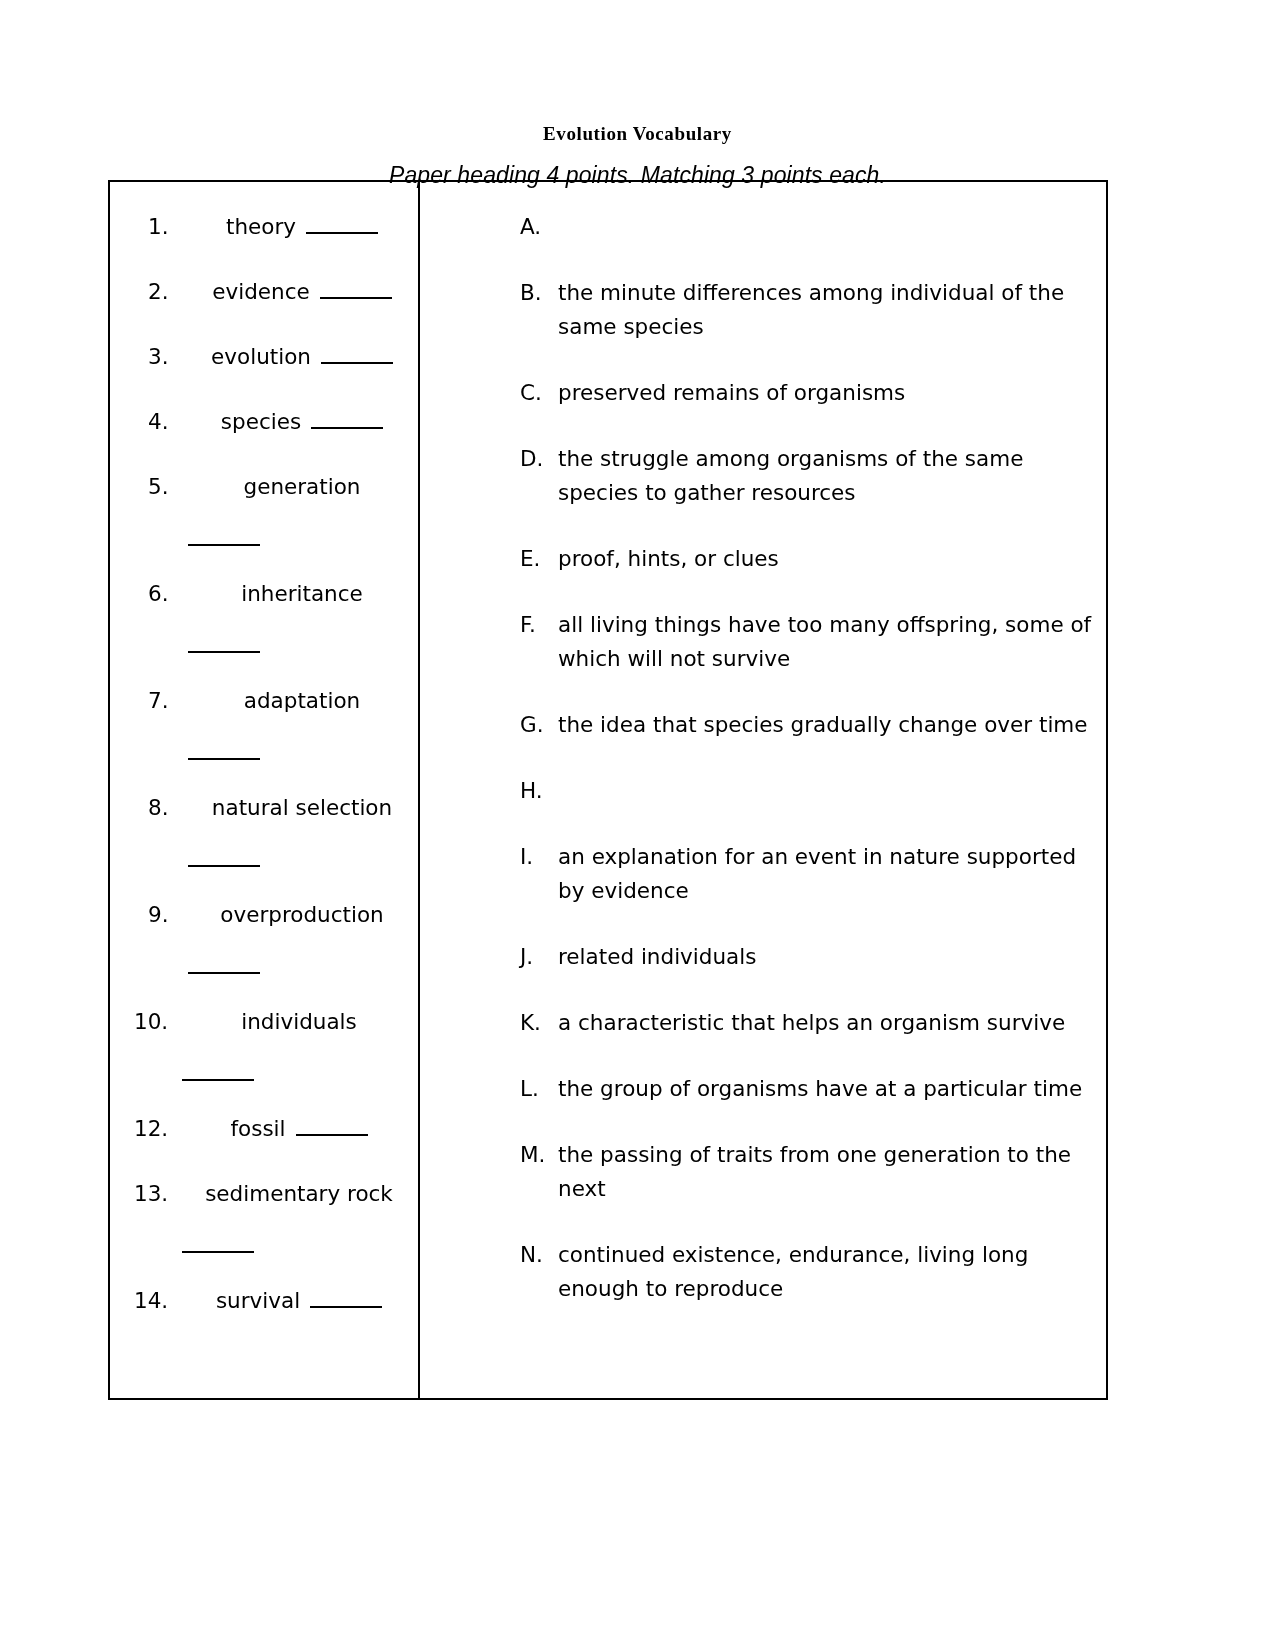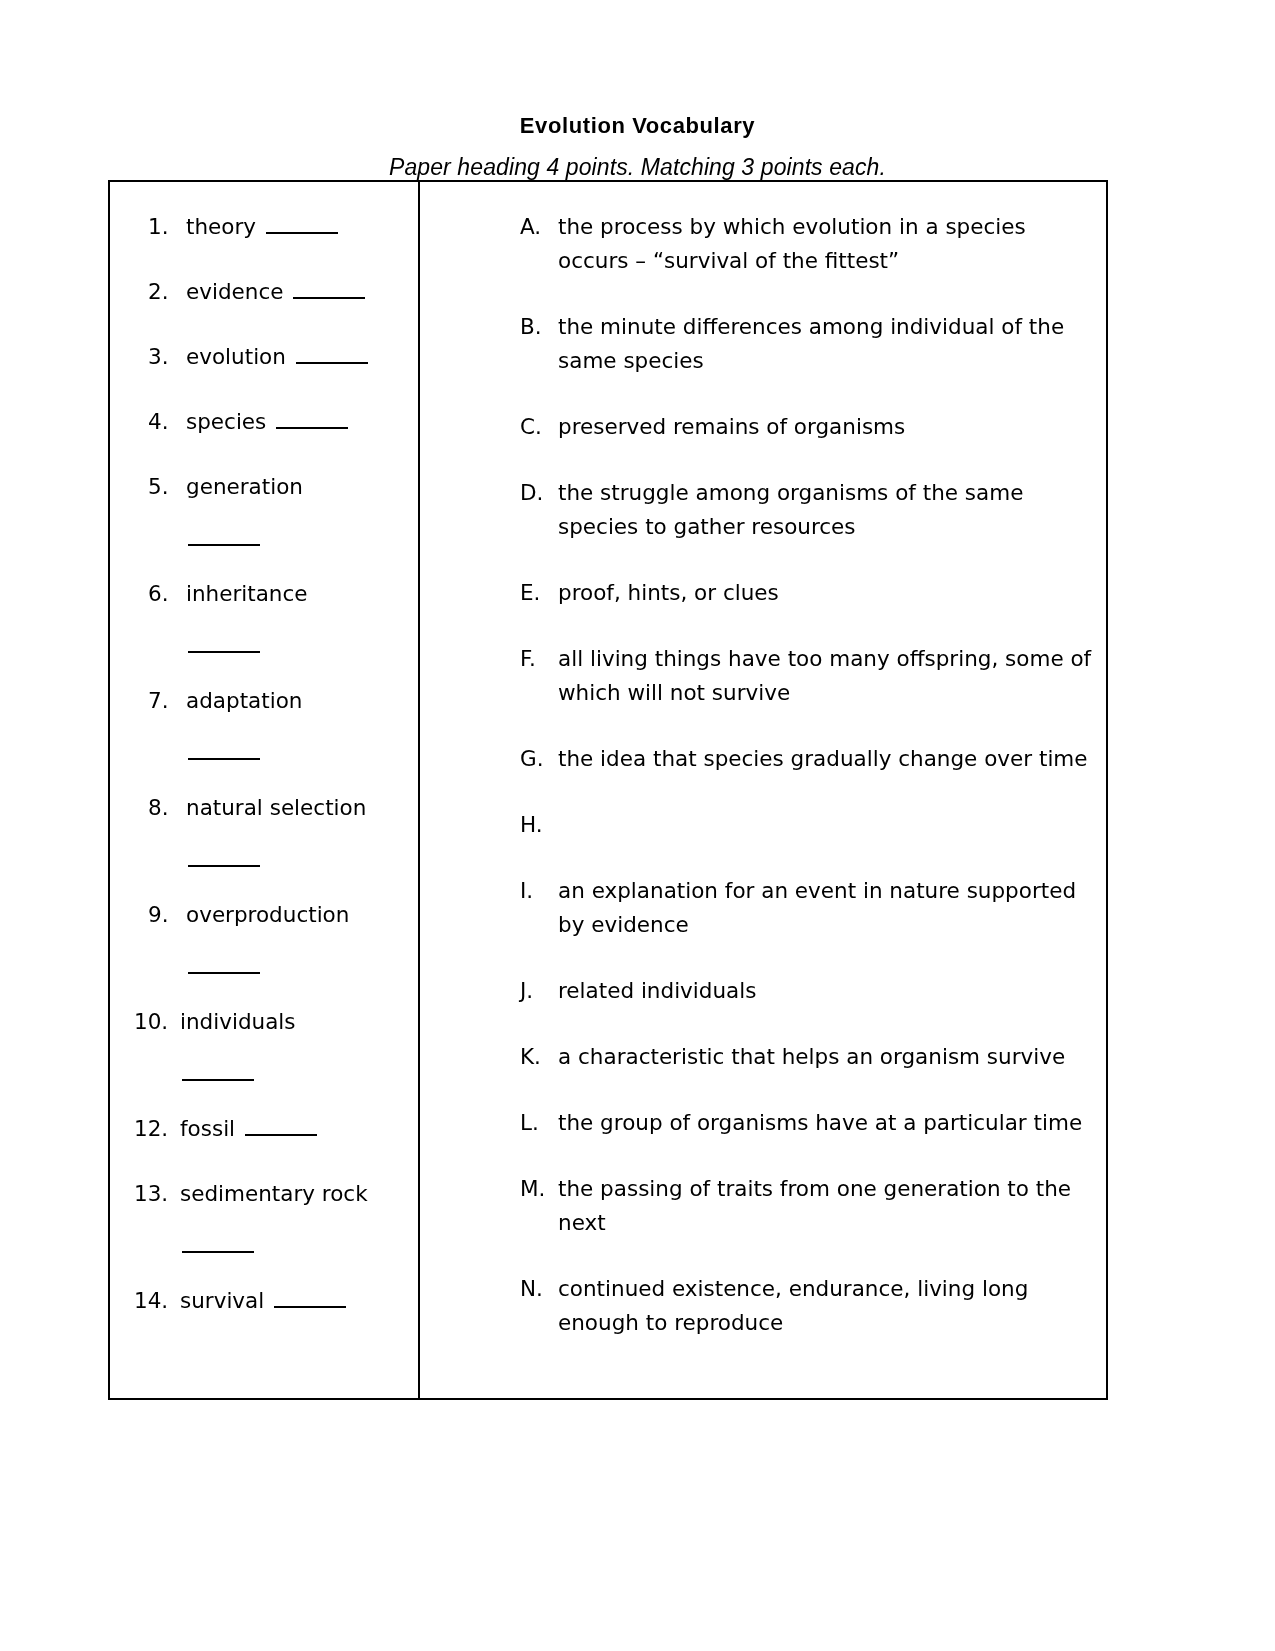--- a/index.html
+++ b/index.html
@@ -26,26 +26,26 @@
 
   
   .heading-block {
     position: absolute;
     left: 0;
     top: 112px;
     width: 1275px;
     text-align: center;
   }
   .doc-title {
-    font-family: Liberation Sans, sans-serif;
+    font-family: Liberation Serif, serif;
     font-weight: bold;
-    font-size: 22px;
+    font-size: 19px;
     letter-spacing: 0.6px;
     line-height: 28px;
-    margin: 0;
+    margin: 8px;
     padding: 0;
   }
   .doc-subtitle {
     font-family: Liberation Sans, sans-serif;
     font-style: italic;
     font-size: 23px;
     line-height: 30px;
     margin: 12px;
     padding: 0;
     letter-spacing: 0.1px;
@@ -81,35 +81,35 @@
   .term-item {
     display: flex;
     flex-direction: row;
     align-items: flex-start;
     font-size: 21.5px;
     line-height: 34px;
     margin-bottom: 31px;
     padding-left: 38px;
   }
   .term-item.tight-num {
-    padding-left: 12px;
-    margin-left: 12px;
+    padding-left: 24px;
   }
   .term-num {
     flex: 0 0 auto;
     min-width: 34px;
     text-align: left;
     white-space: nowrap;
   }
   .term-num.wide {
     min-width: 42px;
   }
   .term-body {
     flex: 1 1 auto;
     padding-left: 4px;
+    text-align: center;
   }
   .term-word {
     white-space: normal;
   }
   .blank-line {
     display: inline-block;
     width: 72px;
     border-bottom: 2.5px solid #000000;
     height: 16px;
     margin-left: 10px;
@@ -208,21 +208,20 @@
         </div>
         <div class="term-item tight-num">
           <span class="term-num wide">14.</span>
           <span class="term-body"><span class="term-word">survival</span><span class="blank-line"></span></span>
         </div>
       </div>
 
     <div class="col-defs" id="definitions-column">
         <div class="def-item">
           <span class="def-letter">A.</span>
-          <span class="def-text">the process by which evolution in a species occurs – “survival of the fittest”</span>
         </div>
         <div class="def-item">
           <span class="def-letter">B.</span>
           <span class="def-text">the minute differences among individual of the same species</span>
         </div>
         <div class="def-item">
           <span class="def-letter">C.</span>
           <span class="def-text">preserved remains of organisms</span>
         </div>
         <div class="def-item">

